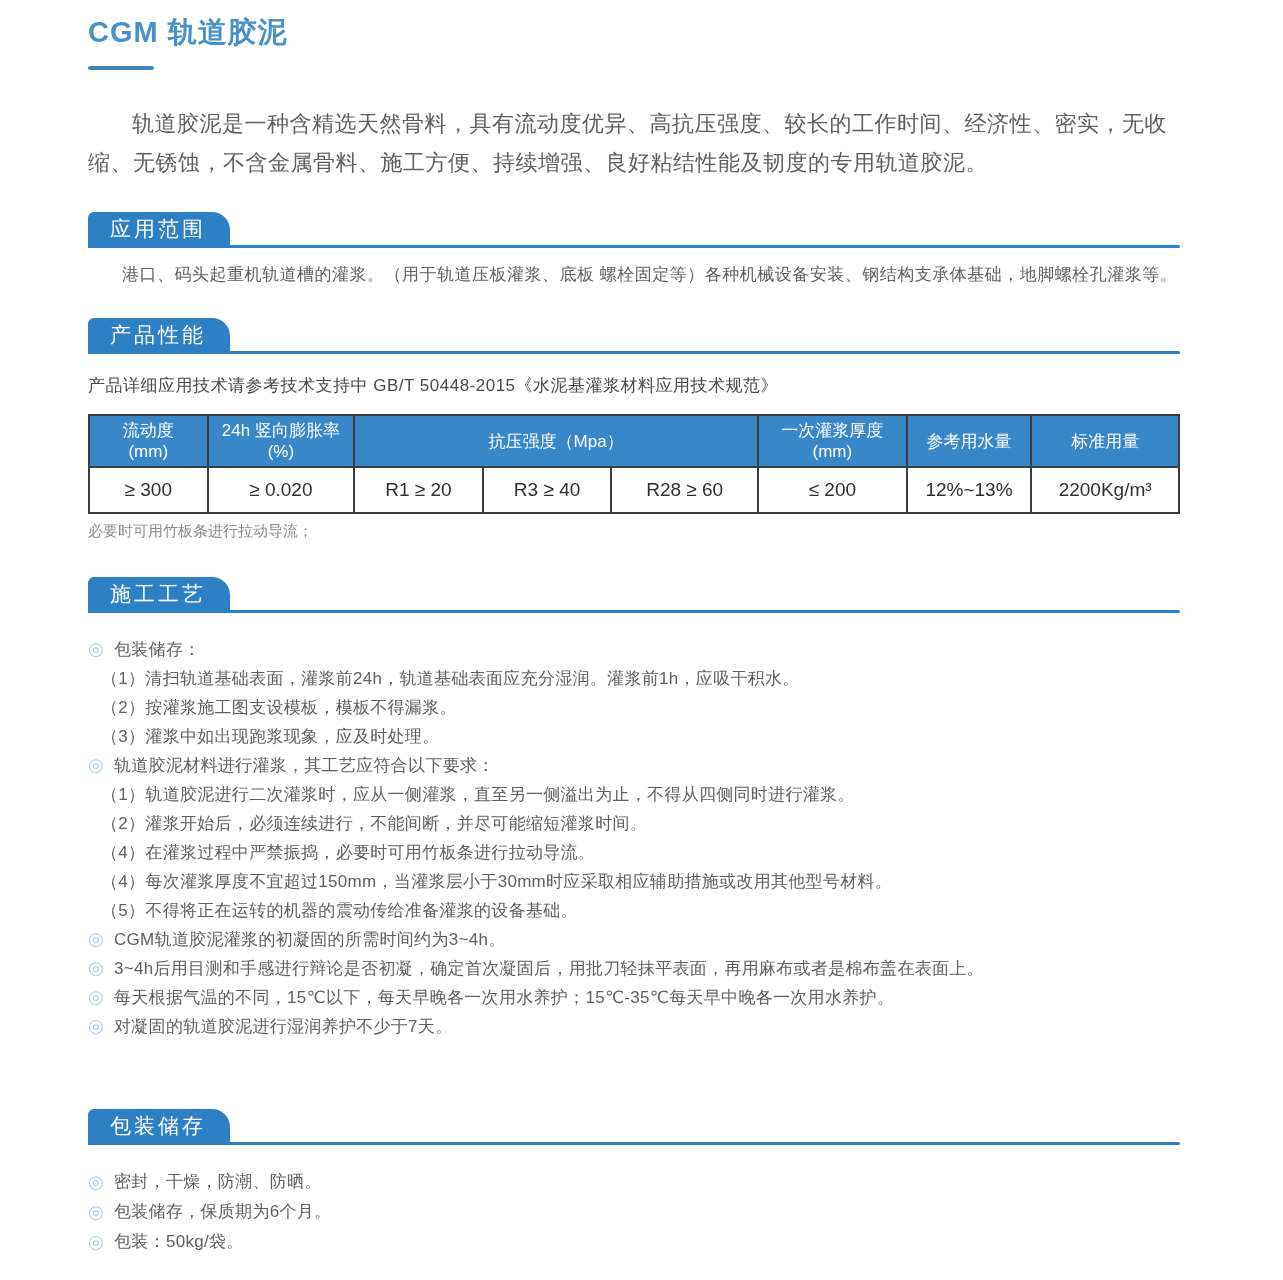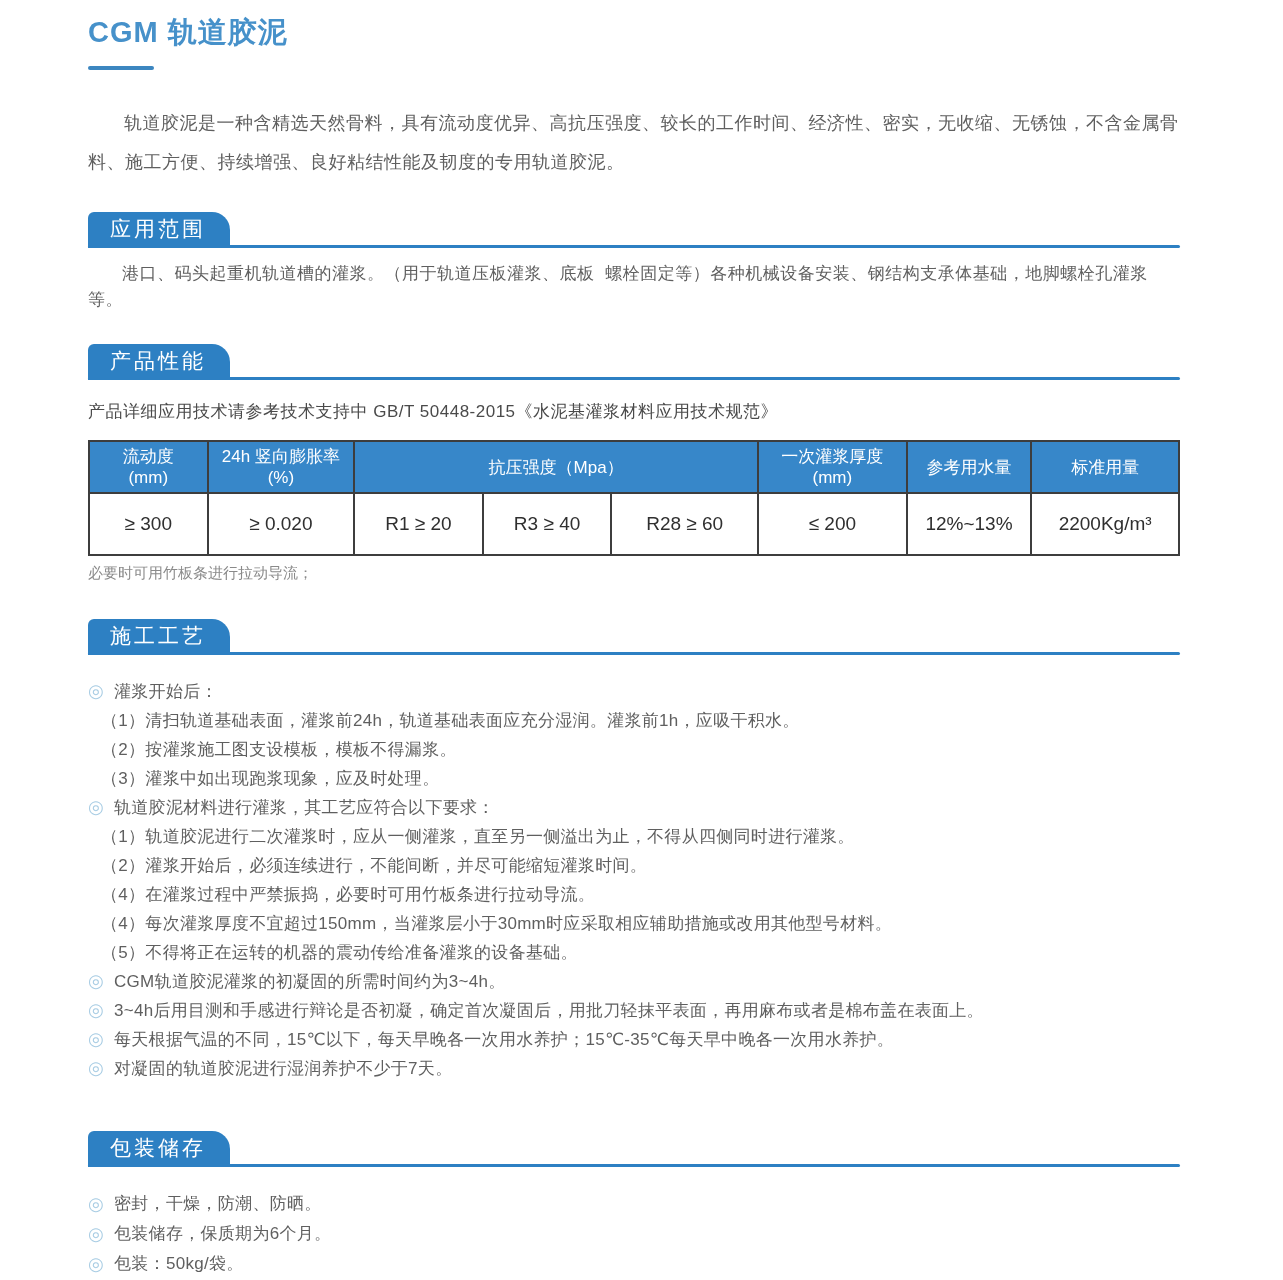--- a/index.html
+++ b/index.html
@@ -20,51 +20,51 @@
 
   
   .doc-title{
     margin:0;font-size:29px;line-height:36px;font-weight:bold;
     color:var(--title-blue);letter-spacing:1px;
   }
   .title-rule{width:66px;height:4px;background:#3c86c0;margin-top:16px;border-radius:2px;}
 
   
   .intro{
-    margin-top:34px;font-size:18px;line-height:39px;color:var(--body-gray);
+    margin-top:34px;font-size:22px;line-height:39px;color:var(--body-gray);
     text-indent:2em;letter-spacing:0.5px;
   }
 
   
   .section-head{position:relative;margin-top:30px;}
   .section-head .tab{
     display:inline-block;background:var(--accent);color:#fff;
     font-size:21px;font-weight:normal;letter-spacing:3px;
     padding:5px 24px 7px 22px;border-radius:6px 18px 0 0;
     position:relative;z-index:1;line-height:24px;
   }
   .section-head .rule{
     position:absolute;left:0;right:0;bottom:0;height:3px;
     background:var(--accent);border-radius:2px;
   }
 
   .section-body{
     margin-top:14px;font-size:17px;line-height:26px;color:var(--body-gray);
-    text-indent:2em;letter-spacing:0.5px;font-family:Liberation Mono, monospace;
+    text-indent:2em;letter-spacing:0.5px;
   }
 
   
   .perf-note{margin-top:20px;font-size:17px;color:#4a4a4a;letter-spacing:0.5px;}
   table.perf{border-collapse:collapse;width:100%;table-layout:fixed;margin-top:10px;padding-left:8px;}
   table.perf th,table.perf td{border:2px solid var(--border-dark);text-align:center;padding:2px 4px;}
   table.perf th{
     background:var(--table-header);color:#fff;font-weight:normal;
     font-size:17px;line-height:21px;height:52px;vertical-align:middle;
   }
-  table.perf td{height:62px;font-size:19px;color:#2f2f2f;background:#fff;vertical-align:middle;}
+  table.perf td{height:46px;font-size:19px;color:#2f2f2f;background:#fff;vertical-align:middle;}
   .footnote{margin-top:8px;font-size:15px;color:#8a8a8a;}
 
   
   .list{margin-top:22px;}
   .pack-list{margin-top:22px;}
   .li{display:flex;align-items:flex-start;color:var(--body-gray);font-size:17px;line-height:29px;letter-spacing:0.3px;}
   .pack-list .li{line-height:30px;}
   .li .ring{color:var(--ring-blue);font-size:18px;margin-right:10px;flex:0 0 auto;}
   .li.num{padding-left:13px;}
 </style>
@@ -142,21 +142,21 @@
   <div class="footnote">必要时可用竹板条进行拉动导流；</div>
 
   <div class="section-head" style="margin-top:36px;">
     <div class="rule"></div>
     <div class="tab">施工工艺</div>
   </div>
 
   <div class="list">
     <div class="li">
       <span class="ring">◎</span>
-      <span>灌浆开始后：</span>
+      <span>包装储存：</span>
     </div>
     <div class="li num">
       <span>（1）清扫轨道基础表面，灌浆前24h，轨道基础表面应充分湿润。灌浆前1h，应吸干积水。</span>
     </div>
     <div class="li num">
       <span>（2）按灌浆施工图支设模板，模板不得漏浆。</span>
     </div>
     <div class="li num">
       <span>（3）灌浆中如出现跑浆现象，应及时处理。</span>
     </div>
@@ -190,21 +190,21 @@
     <div class="li">
       <span class="ring">◎</span>
       <span>每天根据气温的不同，15℃以下，每天早晚各一次用水养护；15℃-35℃每天早中晚各一次用水养护。</span>
     </div>
     <div class="li">
       <span class="ring">◎</span>
       <span>对凝固的轨道胶泥进行湿润养护不少于7天。</span>
     </div>
   </div>
 
-  <div class="section-head" style="margin-top:48px;">
+  <div class="section-head" style="margin-top:68px;">
     <div class="rule"></div>
     <div class="tab">包装储存</div>
   </div>
 
   <div class="pack-list">
     <div class="li">
       <span class="ring">◎</span>
       <span>密封，干燥，防潮、防晒。</span>
     </div>
     <div class="li">

